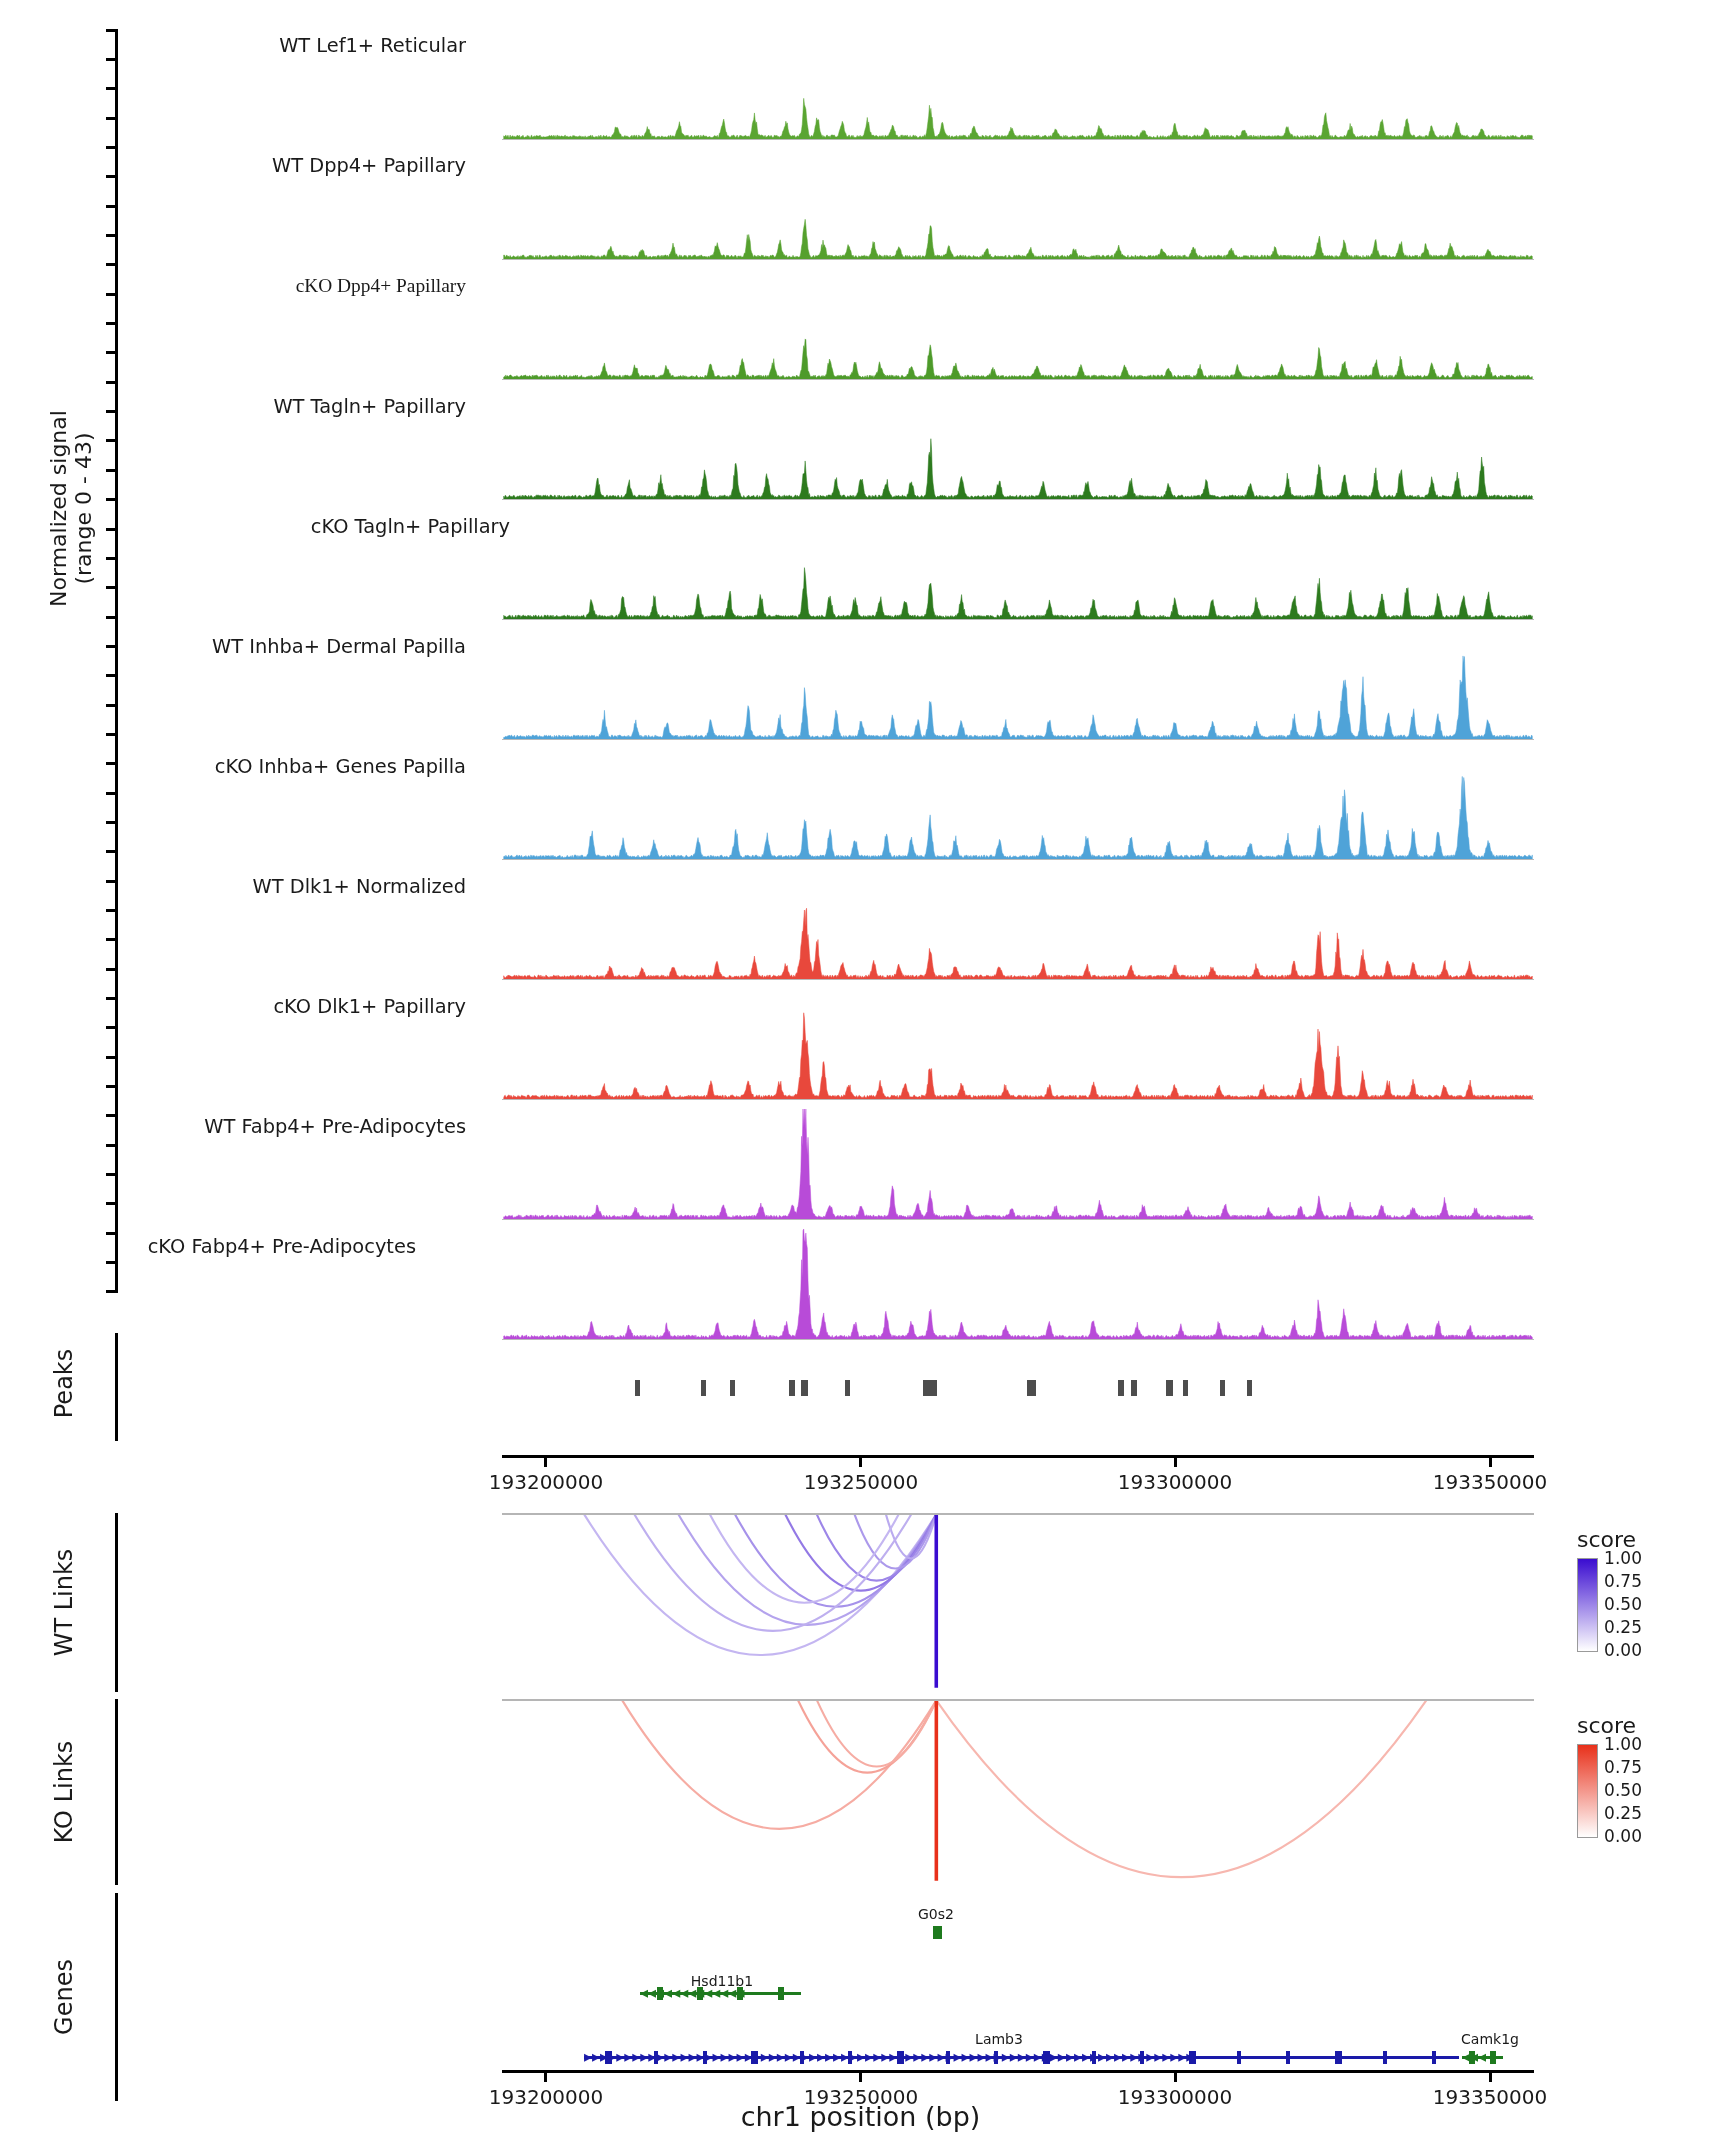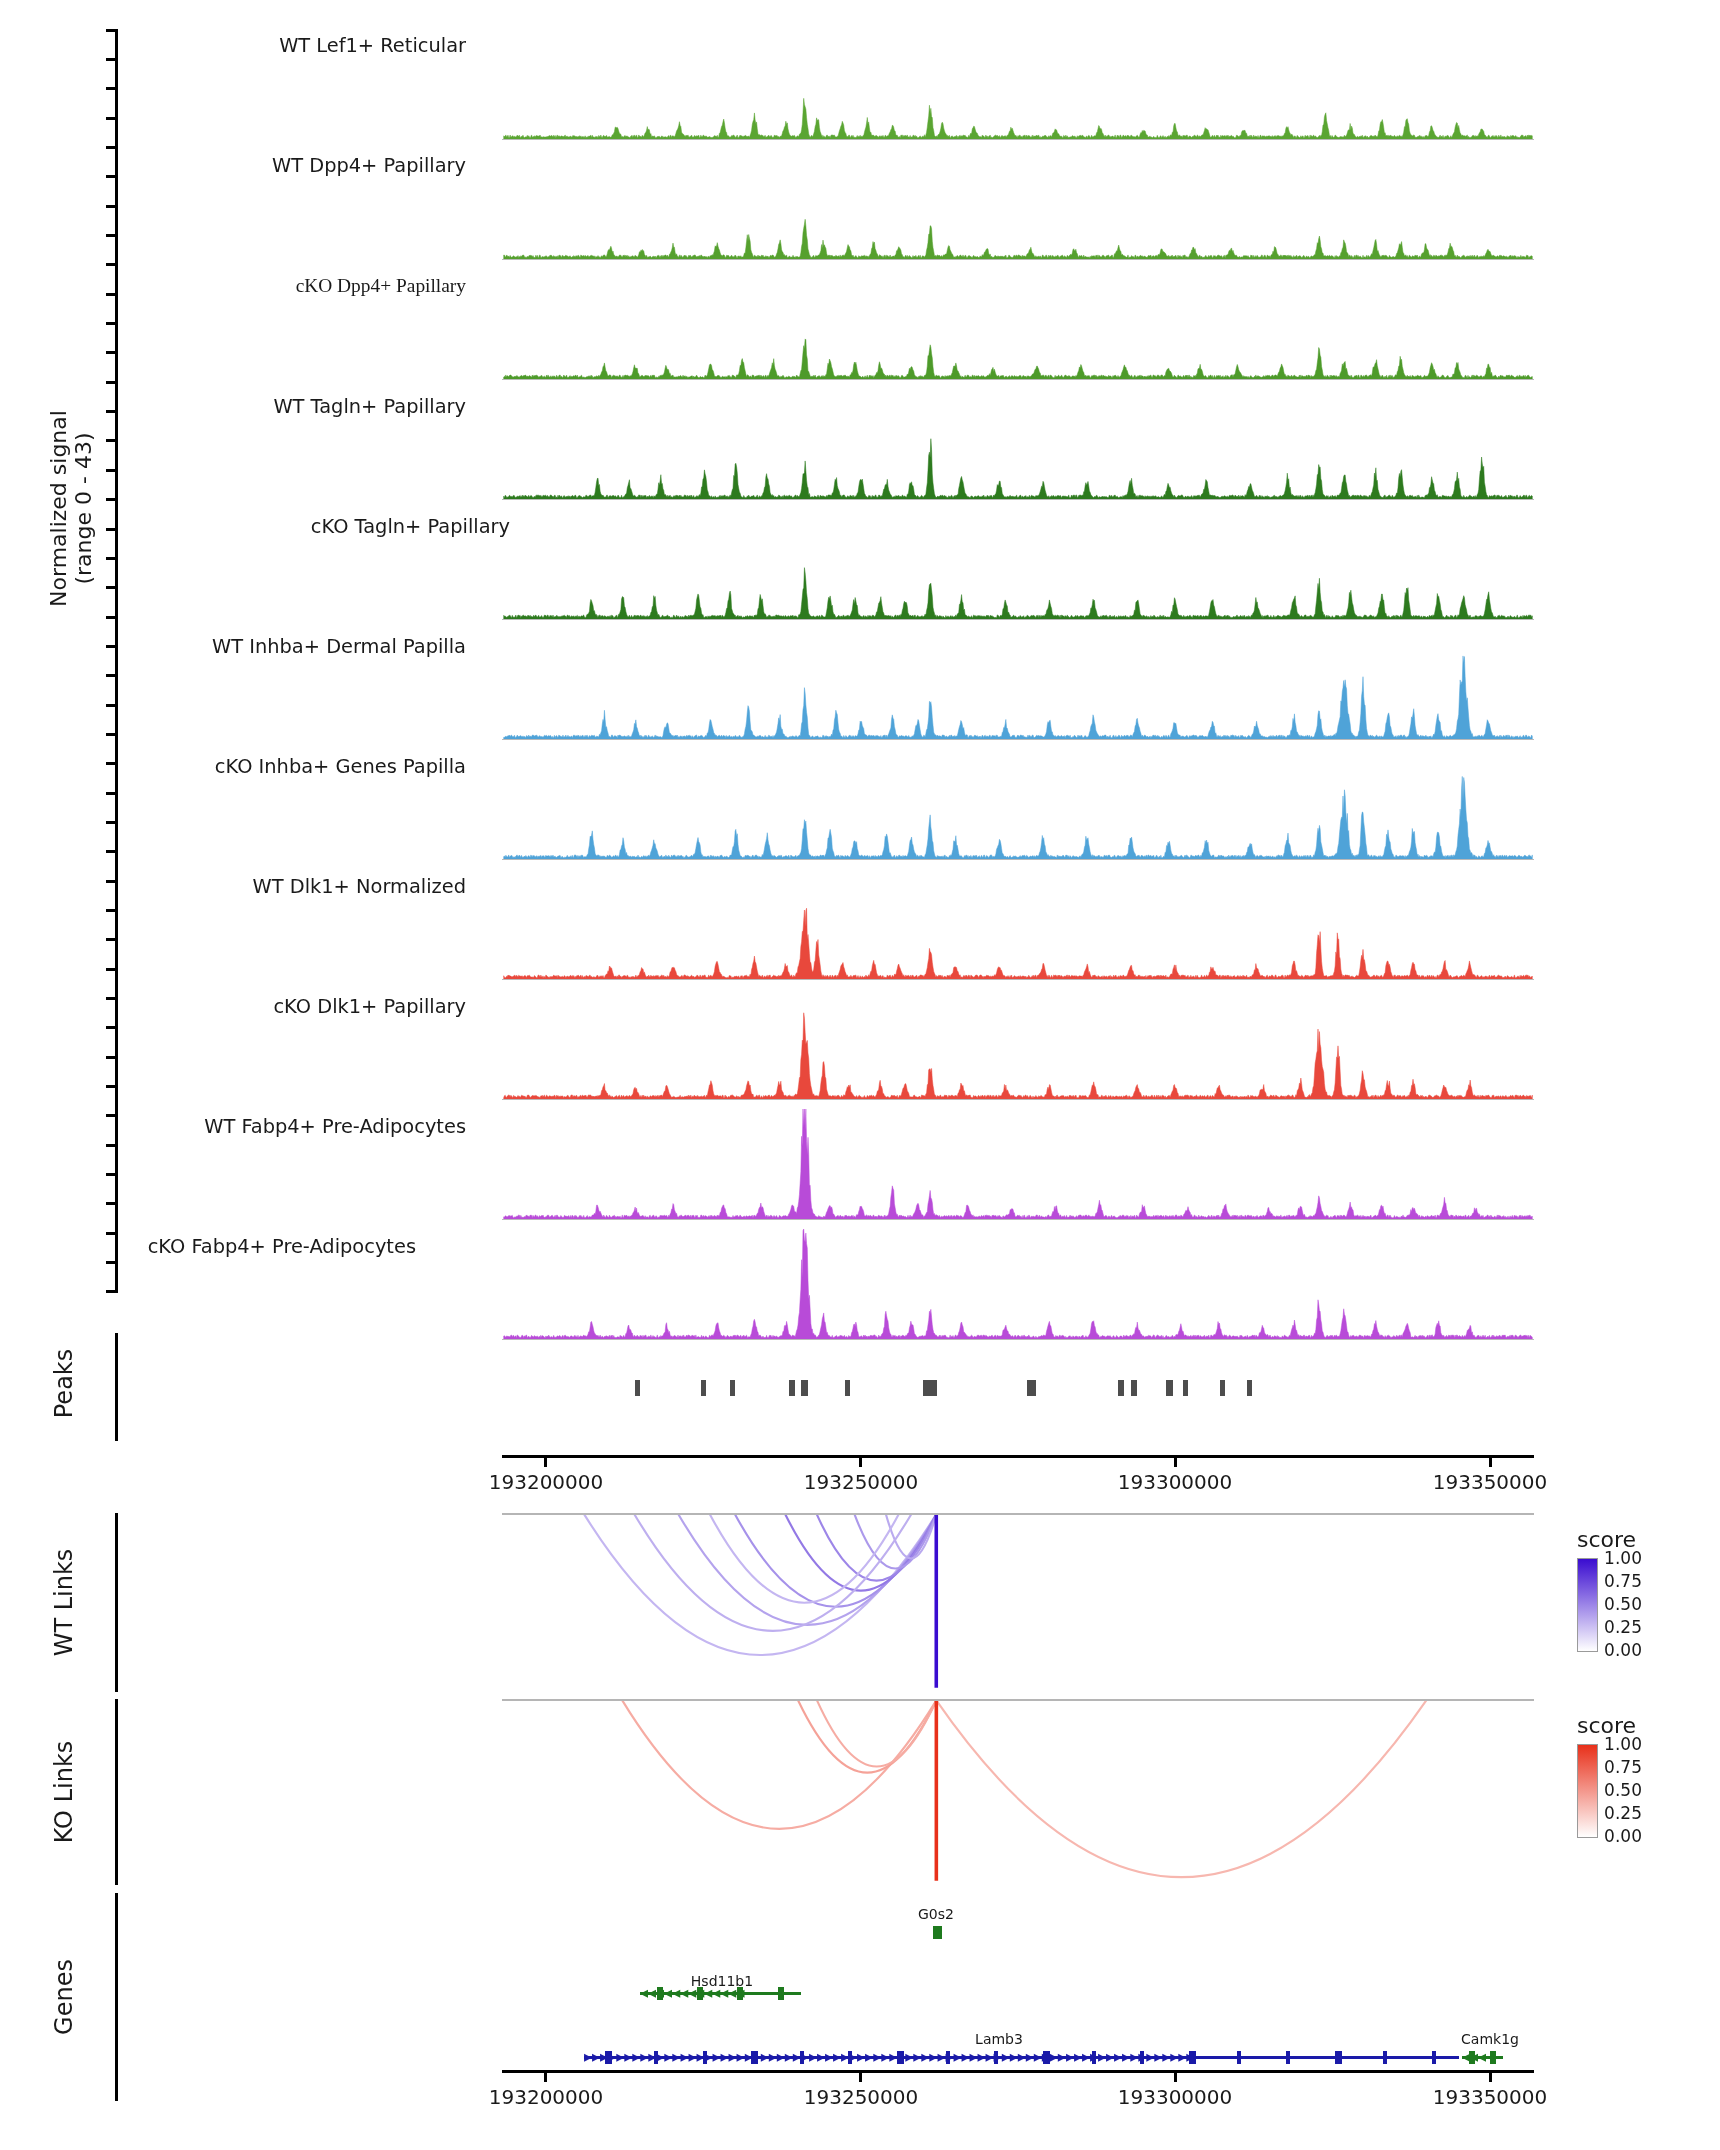--- a/index.html
+++ b/index.html
@@ -335,15 +335,16 @@
       <div class="xtick" style="left: 544px; top: 2073px;"></div>
       <div class="xticklbl" style="left: 546px; top: 2085px;">193200000</div>
       <div class="xtick" style="left: 859px; top: 2073px;"></div>
       <div class="xticklbl" style="left: 861px; top: 2085px;">193250000</div>
       <div class="xtick" style="left: 1174px; top: 2073px;"></div>
       <div class="xticklbl" style="left: 1175px; top: 2085px;">193300000</div>
       <div class="xtick" style="left: 1489px; top: 2073px;"></div>
       <div class="xticklbl" style="left: 1490px; top: 2085px;">193350000</div>
     </div>
 
+  <div id="xlabel" style="top:2101px;">chr1 position (bp)</div>
 
 </div>
 
 
 </body></html>

